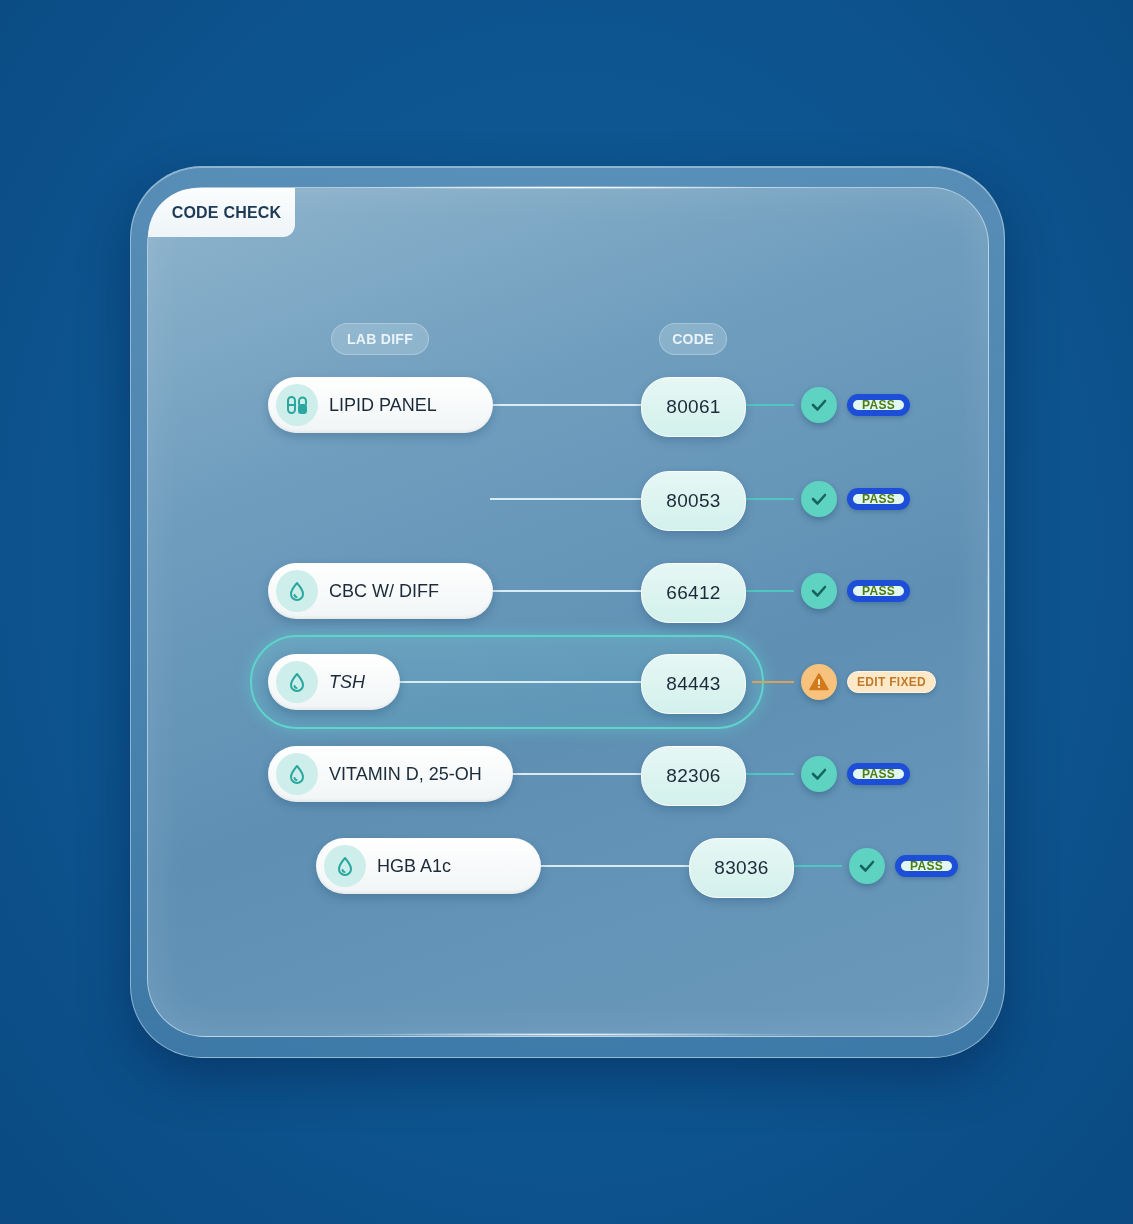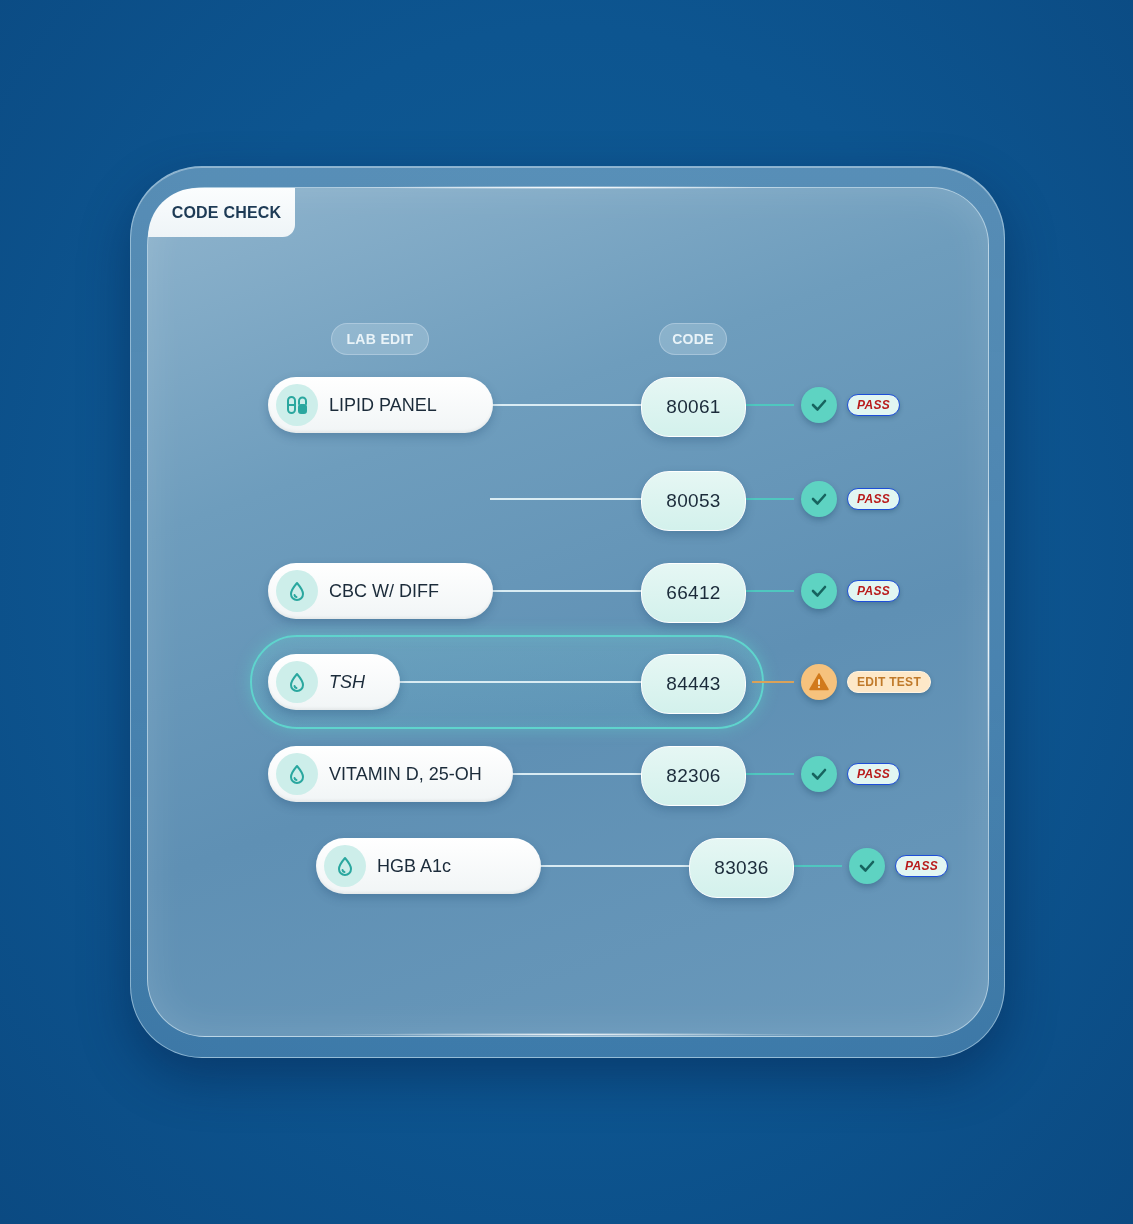--- a/index.html
+++ b/index.html
@@ -114,21 +114,21 @@
     .status-pass { background: #5ed3c2; }
     .status-warn { background: #f6c27d; }
     .badge {
       position: absolute; left: 847px; top: 18px; height: 22px;
       border-radius: 11px;
       display: flex; align-items: center; justify-content: center;
       font-size: 12px; font-weight: bold; letter-spacing: 0.3px;
       padding: 0 9px;
       box-shadow: 0 2px 4px rgba(10,50,80,0.25);
     }
-    .badge-pass { background: #e2f6f2; color: #b91c1c; border: 1px solid #1d4ed8; font-style: italic; }
+    .badge-pass { background: #e2f6f2; color: #4d7c0f; border: 6px solid #1d4ed8; }
     .badge-warn { background: #fde8c8; color: #c07a2a; border: 1px solid #fff4e2; }
 
     .highlight-box {
       position: absolute;
       left: 250px; top: 635px;
       width: 514px; height: 94px;
       border-radius: 47px;
       border: 2px solid #5fd4cd;
       background: linear-gradient(180deg, rgba(120,200,210,0.22) 0%, rgba(90,170,195,0.18) 100%);
       box-shadow: 0 0 16px rgba(95,212,205,0.45), inset 0 0 14px rgba(95,212,205,0.25);
@@ -140,21 +140,21 @@
 <div class="outer-panel"></div>
 <div class="inner-panel"></div>
 <div class="top-glow"></div>
 <div class="bottom-glow"></div>
 <div class="right-glow"></div>
 
 <div class="title-tab">
   <span>CODE CHECK</span>
 </div>
 
-<div class="col-header hdr-lab">LAB EDIT</div>
+<div class="col-header hdr-lab">LAB DIFF</div>
 <div class="col-header hdr-code">CODE</div>
 
 <div class="highlight-box"></div>
 
 <div class="row" style="top:376px;">
   <div class="connector" style="left:490px; width:155px;"></div>
   <div class="connector-teal" style="left:744px; width:50px;"></div>
   <div class="test-pill" style="width:225px;">
     <div class="icon-circle">
       <svg width="22" height="22" viewBox="0 0 22 22" fill="none" stroke="#2aa79f" stroke-width="2" stroke-linecap="round">
@@ -221,21 +221,21 @@
     <span class="test-name">TSH</span>
   </div>
   <div class="code-pill">84443</div>
   <div class="status-circle status-warn">
     <svg width="22" height="22" viewBox="0 0 22 22">
       <path d="M11 3 L20 18.5 H2 Z" fill="#d17a1c" stroke="#d17a1c" stroke-width="1.5" stroke-linejoin="round"></path>
       <rect x="10" y="8" width="2" height="6" rx="1" fill="#fbe3bf"></rect>
       <circle cx="11" cy="16" r="1.1" fill="#fbe3bf"></circle>
     </svg>
   </div>
-  <div class="badge badge-warn">EDIT TEST</div>
+  <div class="badge badge-warn">EDIT FIXED</div>
 </div>
 
 <div class="row" style="top:745px;">
   <div class="connector" style="left:510px; width:135px;"></div>
   <div class="connector-teal" style="left:744px; width:50px;"></div>
   <div class="test-pill" style="width:245px;">
     <div class="icon-circle">
       <svg width="22" height="22" viewBox="0 0 22 22" fill="none" stroke="#2aa79f" stroke-width="2" stroke-linecap="round" stroke-linejoin="round">
         <path d="M11 3 C11 3 5 10 5 14 a6 6 0 0 0 12 0 C17 10 11 3 11 3 Z"></path>
         <path d="M8.5 15 a2.5 2.5 0 0 0 2 2"></path>

